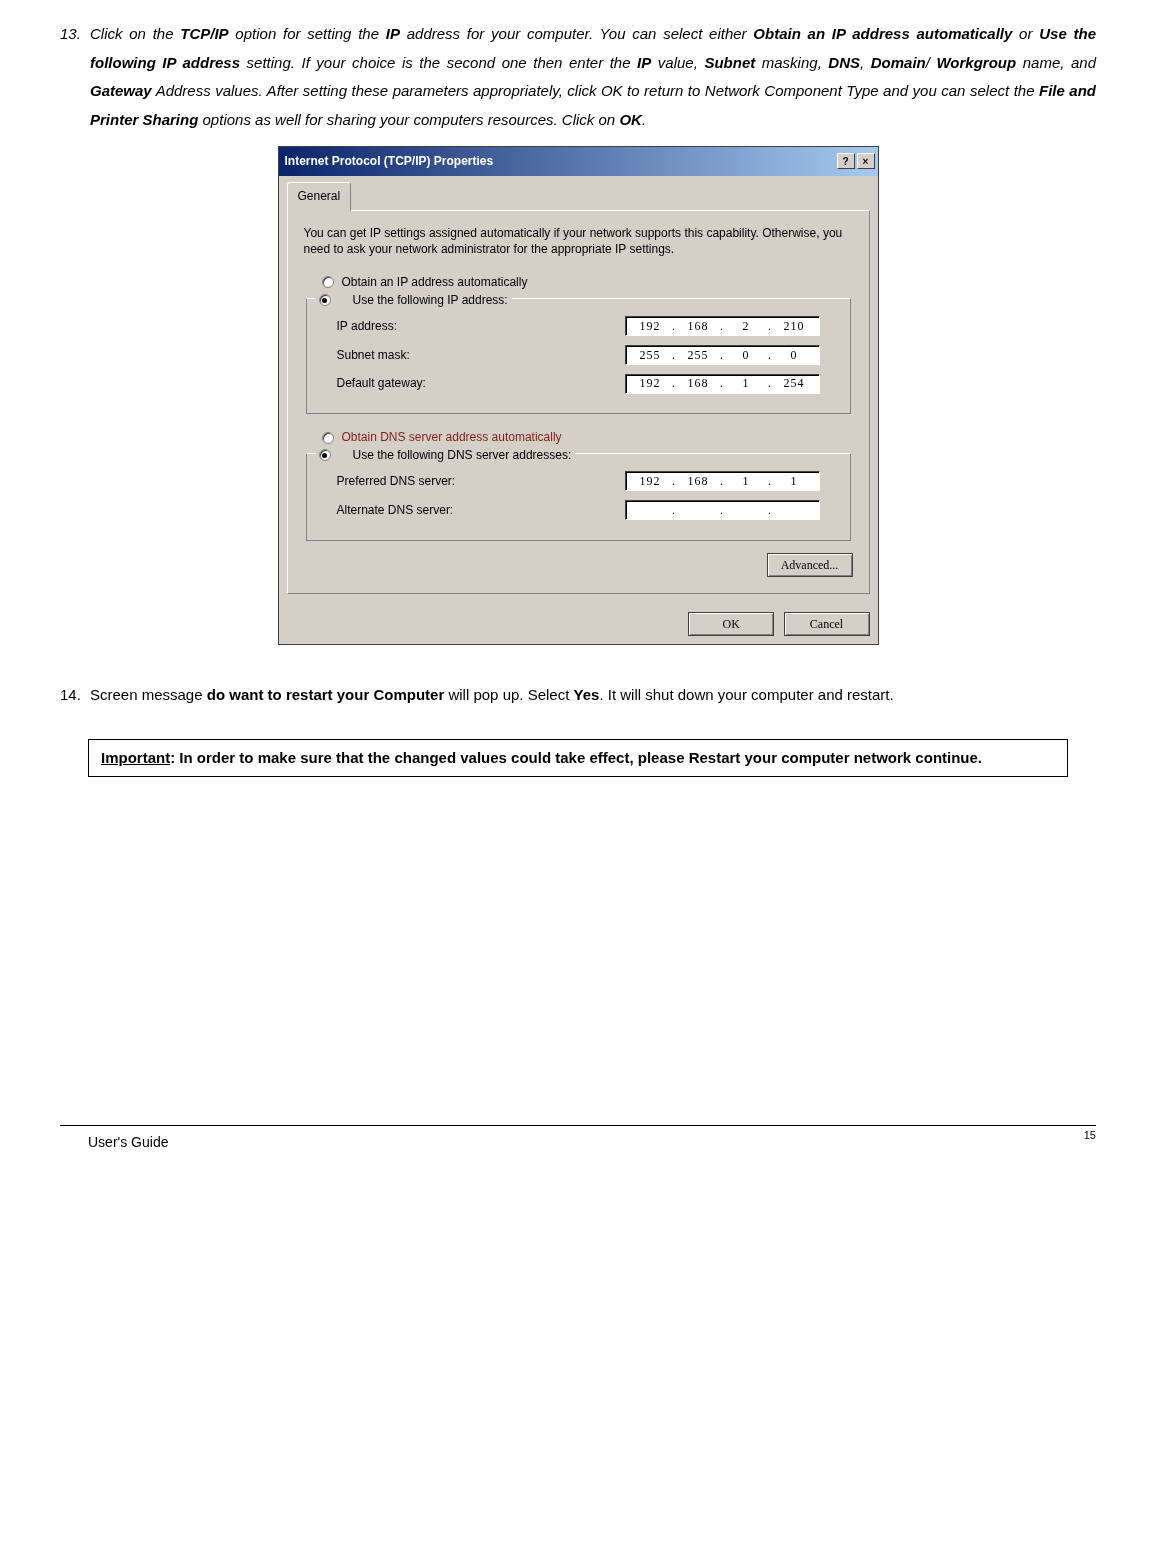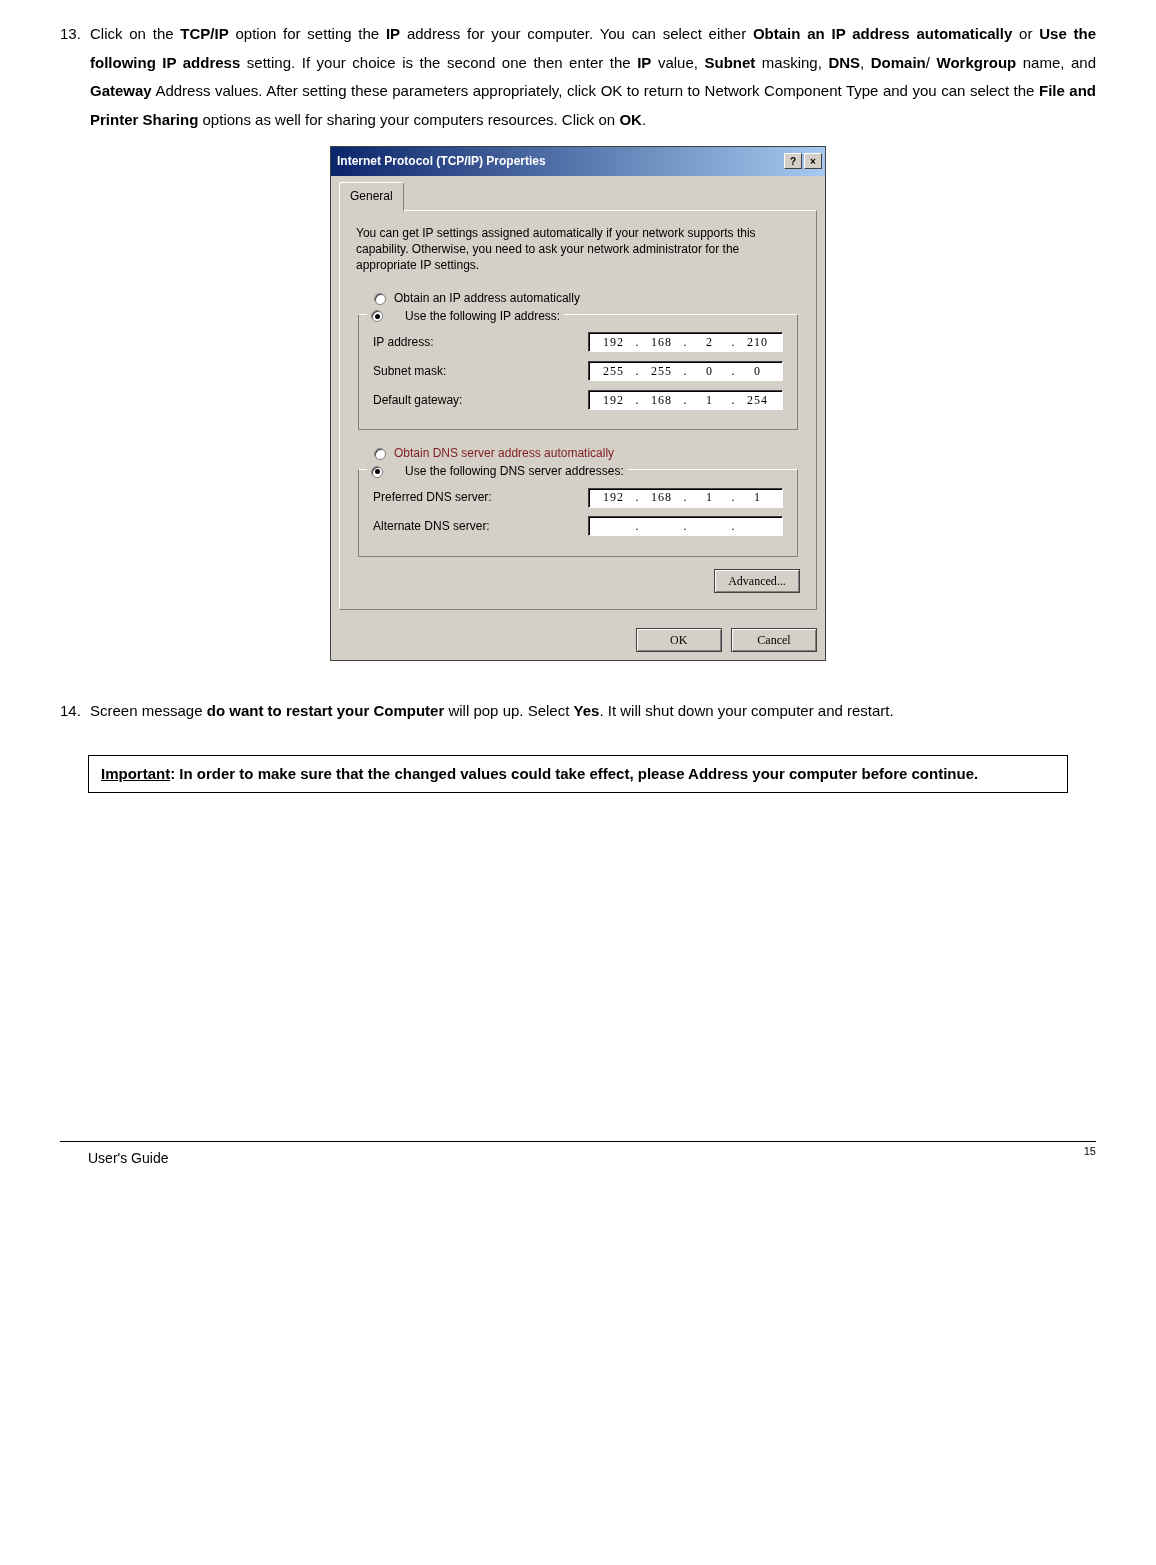--- a/index.html
+++ b/index.html
@@ -5,27 +5,27 @@
     * { box-sizing: border-box; margin: 0; padding: 0; }
     body {
       font-family: Arial, sans-serif;
       font-size: 15px;
       background: #fff;
       width: 1156px;
       padding: 20px 60px;
       line-height: 1.9;
       color: #000;
     }
-    .para-13 { display: flex; }
+    .para-13 { display: flex; font-style: italic; }
     .para-13 .num { min-width: 30px; }
     .para-13 .body { flex: 1; text-align: justify; }
     .dialog-wrap { text-align: center; margin: 12px 0 36px; }
     .dialog {
       display: inline-block;
-      width: 496px;
+      width: 601px;
       background: #d4d0c8;
       border: 1px solid #404040;
       font-family: Tahoma, sans-serif;
       font-size: 12px;
       color: #000;
       text-align: left;
     }
     .titlebar {
       display: flex;
       align-items: center;
@@ -86,21 +86,21 @@
       position: relative;
     }
     .fieldset-legend {
       position: absolute; top: -10px; left: 8px;
       background: #d4d0c8;
       padding: 0 4px;
       display: flex; align-items: center; gap: 22px;
     }
     .field-row {
       display: flex; align-items: center; justify-content: space-between;
-      margin: 6px 0;
+      margin: 6px 16px;
     }
     .field-label { flex: 1; }
     .ip-input {
       width: 195px; height: 20px;
       background: #fff;
       border: 1px solid #808080;
       border-top-color: #404040; border-left-color: #404040;
       border-right-color: #fff; border-bottom-color: #fff;
       box-shadow: inset 1px 1px 0 #000;
       font-family: Tahoma; font-size: 12px;
@@ -260,19 +260,19 @@
 </div>
 
 <div class="para-14">
   <div class="num">14.</div>
   <div class="body">
     <span>Screen message </span><b>do want to restart your Computer</b><span> will pop up. Select </span><b>Yes</b><span>. It will shut down your computer and restart.</span>
   </div>
 </div>
 
 <div class="note-box">
-  <b><u>Important</u><span>: In order to make sure that the changed values could take effect, please Address your computer before continue.</span></b>
+  <b><u>Important</u><span>: In order to make sure that the changed values could take effect, please Restart your computer network continue.</span></b>
 </div>
 
 <div class="footer">
   <span style="padding-left:28px">User's Guide</span>
   <span class="pg">15</span>
 </div>
 
 </body></html>

